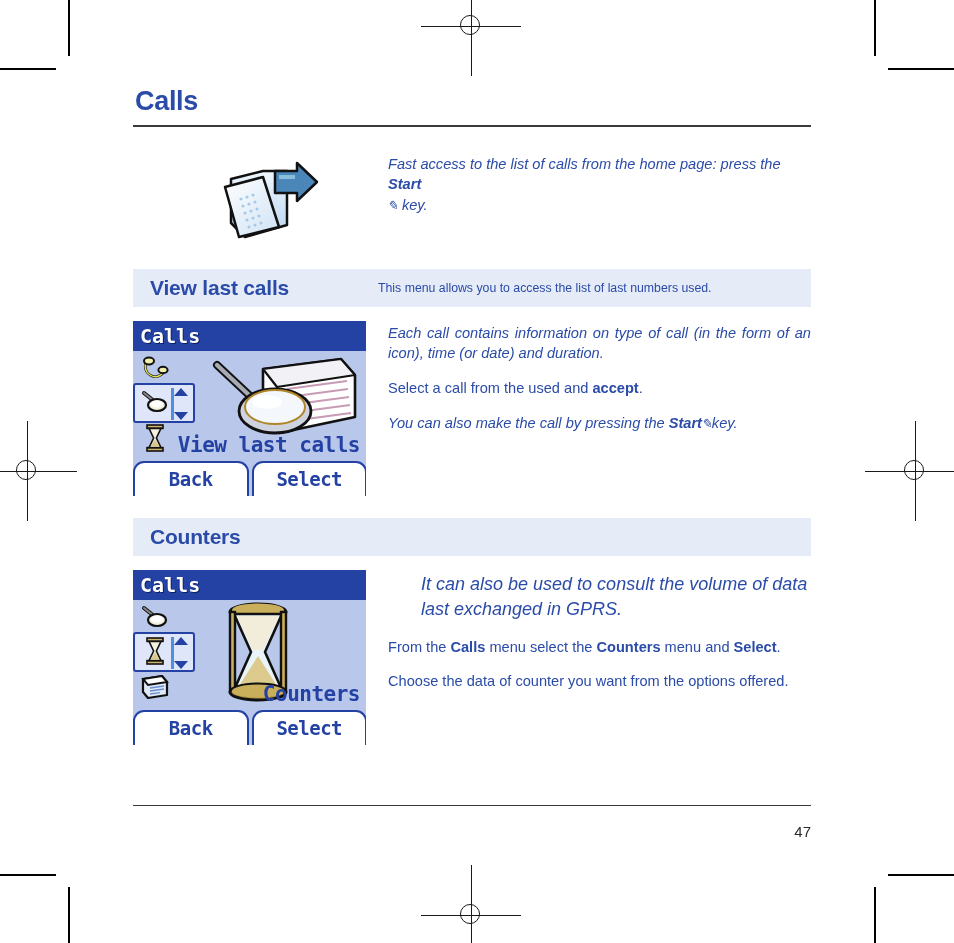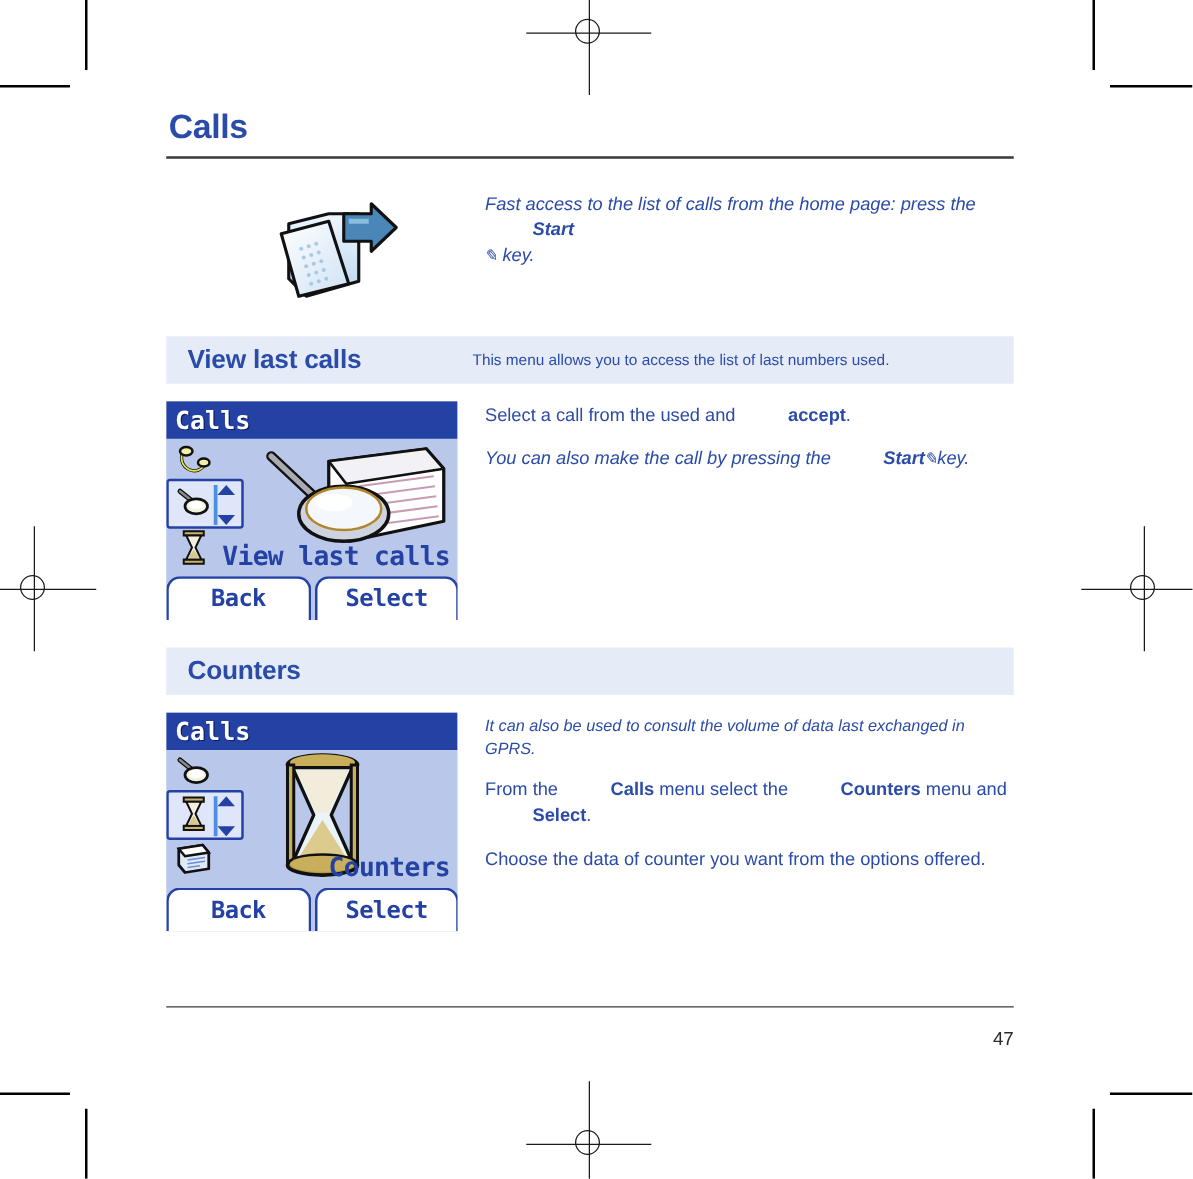--- a/index.html
+++ b/index.html
@@ -34,21 +34,21 @@
   }
   .rule{height:1.5px;background:#3a3a3a;width:678px;}
 
   
   .intro{display:flex;align-items:flex-start;margin-top:24px;min-height:96px;}
   .intro-art{width:255px;flex:0 0 255px;display:flex;justify-content:center;padding-top:6px;}
   .intro-text{flex:1;padding-top:3px;}
 
   .body-text{color:#2a4ba8;font-size:14.6px;line-height:1.42;}
   .it{font-style:italic;}
-  .b{font-weight:bold;margin-left:38px;}
+  .b{font-weight:bold;}
   .justify{text-align:justify;}
   .pen{font-style:normal;display:inline-block;transform:skewX(-12deg);
        letter-spacing:-1px;font-size:13px;}
 
   
   .band{
     background:#e6ebf8;height:38px;display:flex;align-items:center;
     width:678px;margin-top:22px;
   }
   .band-title{
@@ -276,20 +276,21 @@
           </div>
 
           <div class="softkeys">
             <div class="sk left">Back</div>
             <div class="sk right">Select</div>
           </div>
         </div>
       </div>
 
       <div class="sec-text body-text">
+        <p class="justify it">Each call contains information on type of call (in the form of an icon), time (or date) and duration.</p>
         <p>
           <span>Select a call from the used and </span><span class="b">accept</span><span>.</span>
         </p>
         <p class="it tight">
           <span>You can also make the call by pressing the </span><span class="b">Start</span><span class="pen"> ✎ </span><span>key.</span>
         </p>
       </div>
     </div>
 
     <div class="band">
@@ -358,21 +359,21 @@
           </div>
 
           <div class="softkeys">
             <div class="sk left">Back</div>
             <div class="sk right">Select</div>
           </div>
         </div>
       </div>
 
       <div class="sec-text body-text">
-        <p class="it" style="font-size:13px;">It can also be used to consult the volume of data last exchanged in GPRS.</p>
+        <p class="it" style="font-size:18px;margin-left:33px;">It can also be used to consult the volume of data last exchanged in GPRS.</p>
         <p>
           <span>From the </span><span class="b">Calls</span><span> menu select the </span><span class="b">Counters</span><span> menu and </span><span class="b">Select</span><span>.</span>
         </p>
         <p class="tight">Choose the data of counter you want from the options offered.</p>
       </div>
     </div>
 
   </div>
 
   <div class="footrule"></div>

